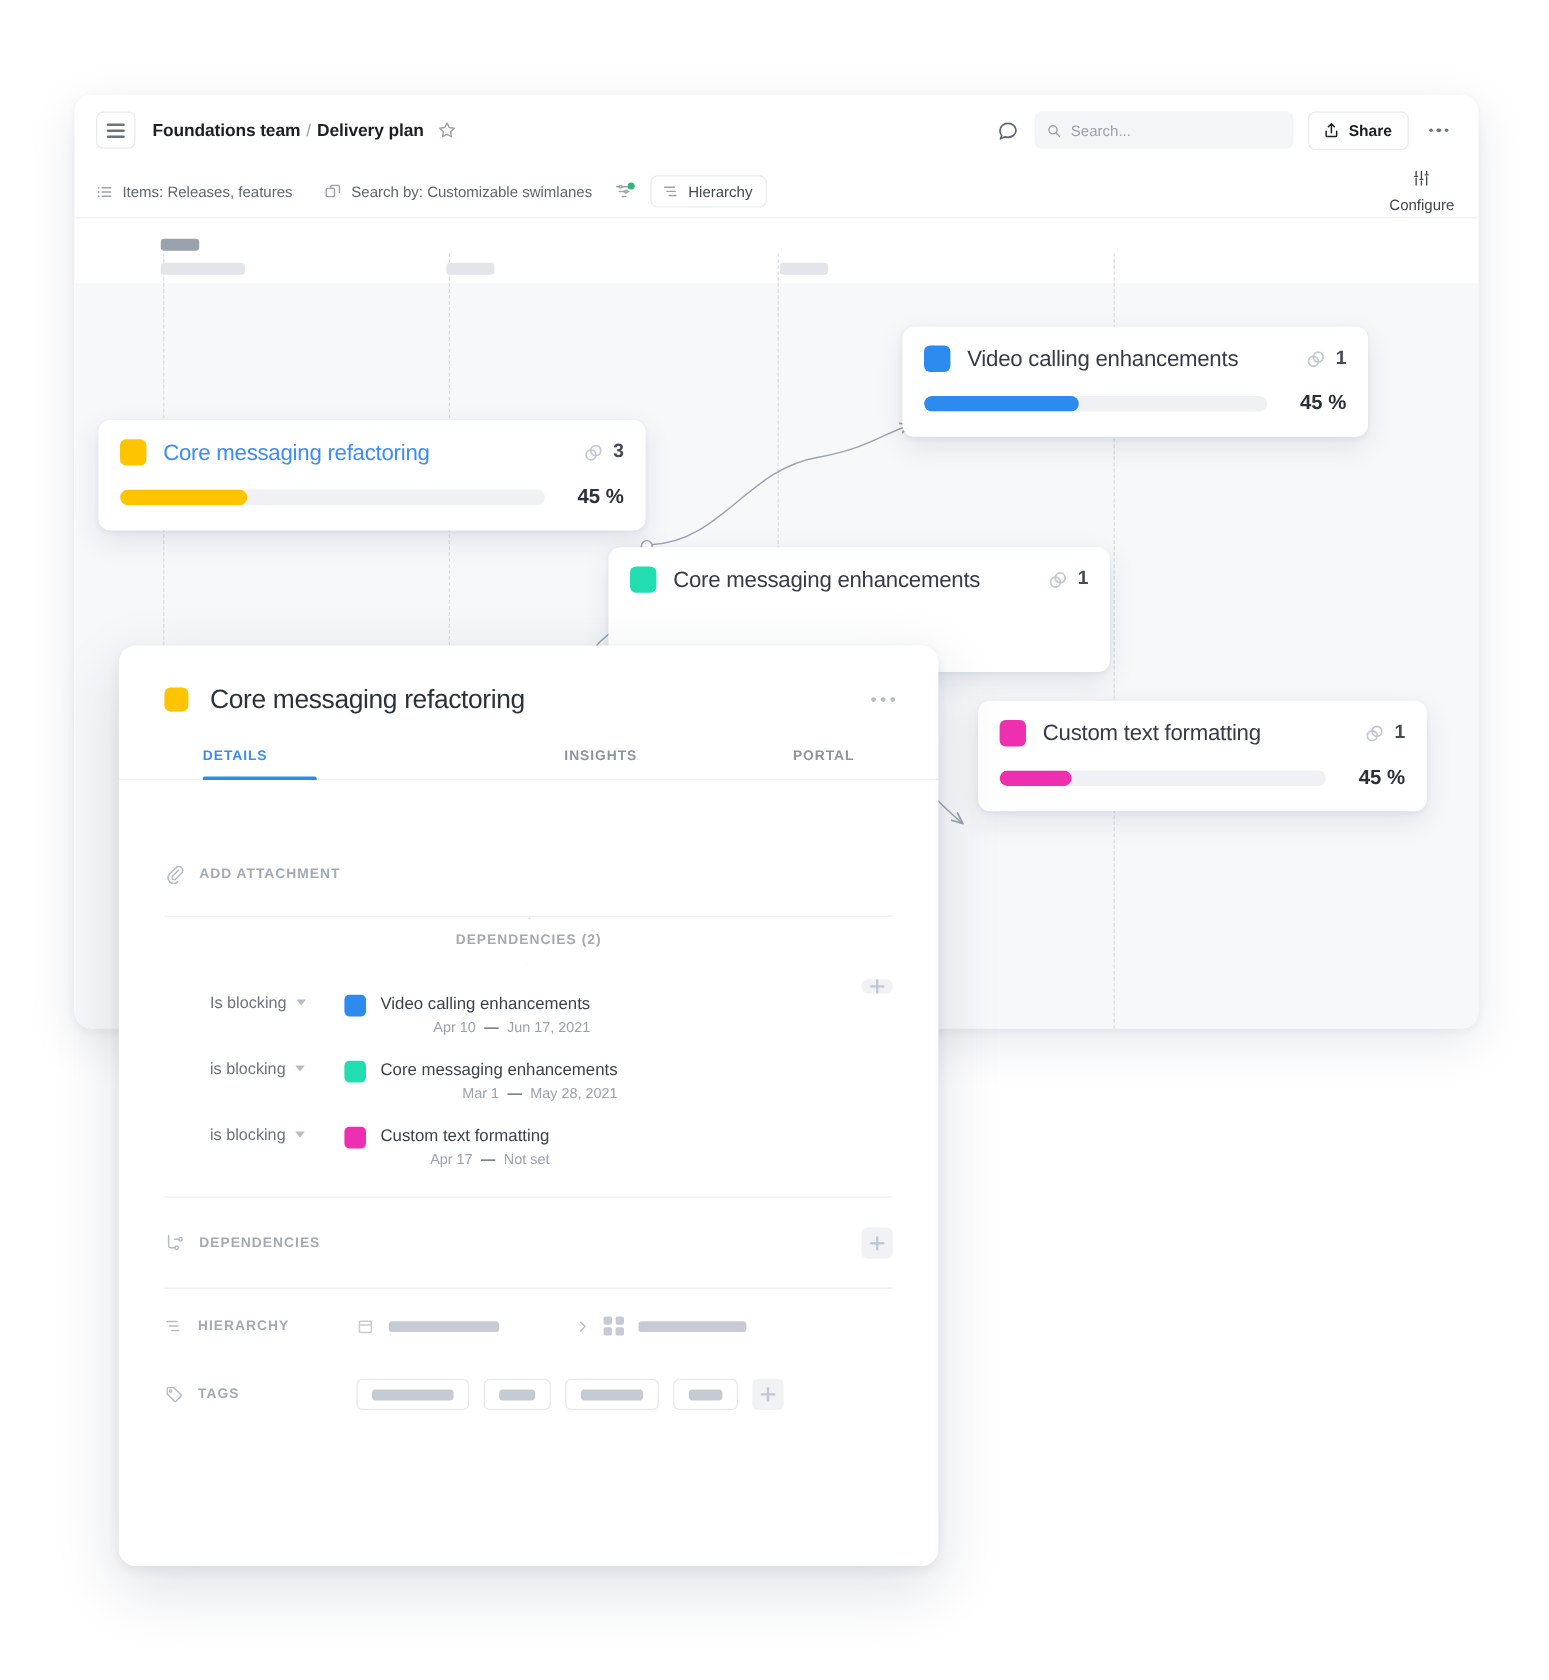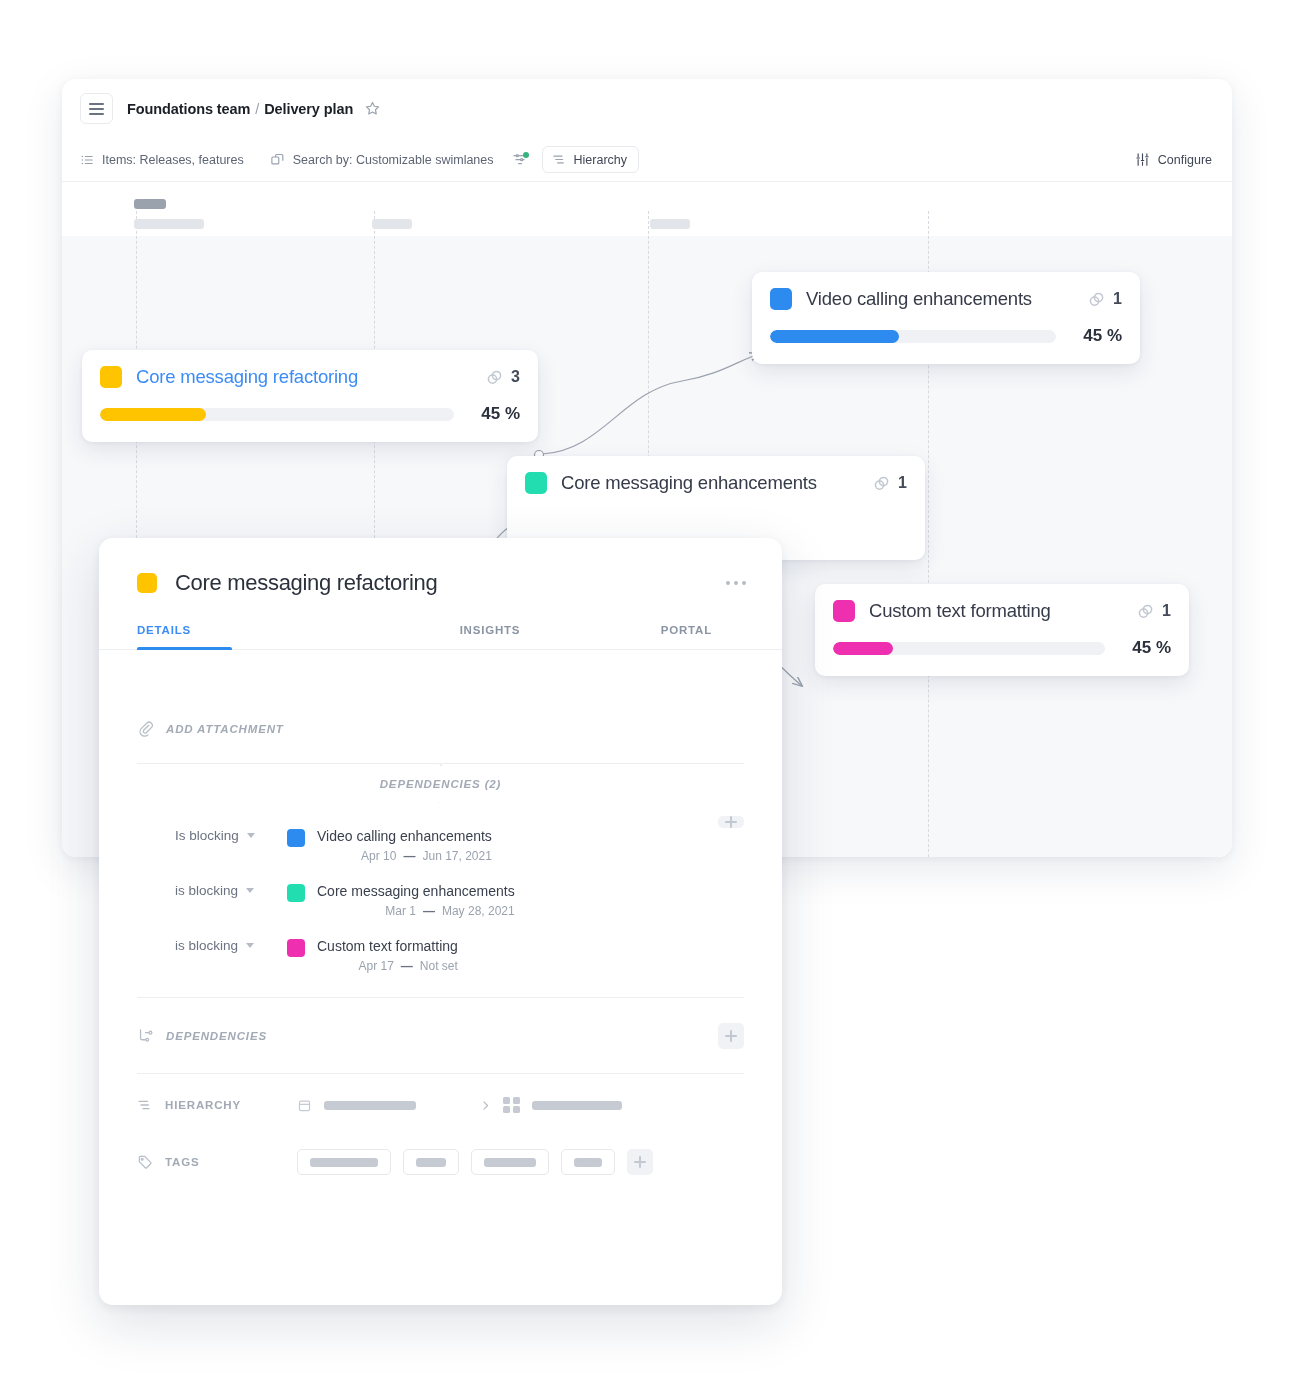--- a/index.html
+++ b/index.html
@@ -148,20 +148,21 @@
     margin-left: -12px;
     font-family: "Liberation Sans", sans-serif;
   }
   .configure-btn {
     margin-left: auto;
     display: flex; align-items: center; gap: 8px;
     font-size: 12.5px;
     color: #404654;
     background: none; border: none;
     font-family: "Liberation Sans", sans-serif;
+    flex-direction: column;
   }
 
   
   .canvas {
     position: absolute;
     left: 0; top: 102px;
     width: 1170px;
     height: 676px;
     background: #ffffff;
   }
@@ -293,21 +294,21 @@
     text-align: right;
     font-size: 11.5px;
     font-weight: bold;
     letter-spacing: 0.8px;
     color: #8b94a2;
     padding-bottom: 13px;
     position: relative;
     background: none; border: none;
     font-family: "Liberation Sans", sans-serif;
   }
-  .dp-tab:first-child { text-align: left; }
+  .dp-tab:first-child { text-align: left; margin-left: 32px; }
   .dp-tab:last-child { text-align: right; padding-right: 32px; }
   .dp-tab.active { color: #3b8cf5; }
   .dp-tab.active::after {
     content: "";
     position: absolute;
     left: 0; bottom: -1px;
     width: 95px; height: 3px;
     background: #2d8bf0;
     border-radius: 2px 2px 0 0;
   }
@@ -318,21 +319,20 @@
     font-size: 14.5px;
     color: #9aa2ae;
     padding-top: 34px;
   }
 
   .dp-section {
     display: flex;
     align-items: center;
     gap: 12px;
     border-bottom: 1px solid #eceef1;
-    font-style: italic;
   }
   .sec-label {
     font-size: 11.5px;
     font-weight: bold;
     letter-spacing: 0.85px;
     color: #a2aab6;
   }
   .sec-add {
     margin-left: auto;
     width: 26px; height: 26px;
@@ -422,20 +422,47 @@
 
       <div class="breadcrumb">
         <span>Foundations team</span>
         <span class="sep">/</span>
         <span>Delivery plan</span>
         <svg class="star-icon" width="17" height="17" viewBox="0 0 24 24" fill="none" stroke="#9aa2ae" stroke-width="1.7">
           <path d="M12 3.5l2.6 5.3 5.9.85-4.25 4.15 1 5.85L12 16.9l-5.25 2.75 1-5.85L3.5 9.65l5.9-.85z" stroke-linejoin="round"></path>
         </svg>
       </div>
 
+      <div class="topbar-right">
+        <svg class="comment-icon" width="20" height="20" viewBox="0 0 24 24" fill="none" stroke="#5d6574" stroke-width="1.7">
+          <path d="M20 11.5c0 3.9-3.6 7-8 7-1 0-2-.16-2.9-.46L4.5 20l1.2-3.3A6.6 6.6 0 0 1 4 11.5c0-3.9 3.6-7 8-7s8 3.1 8 7z" stroke-linejoin="round"></path>
+        </svg>
+
+        <div class="searchbox">
+          <svg width="14" height="14" viewBox="0 0 24 24" fill="none" stroke="#9aa2ae" stroke-width="2.2">
+            <circle cx="10.5" cy="10.5" r="6.5"></circle>
+              <path d="M15.5 15.5L21 21" stroke-linecap="round"></path>
+          </svg>
+          <input type="text" value="" placeholder="Search..." style="">
+        </div>
+
+        <button class="share-btn">
+          <svg width="15" height="15" viewBox="0 0 24 24" fill="none" stroke="#1b1f26" stroke-width="2">
+            <path d="M12 15.5V3.5M12 3.5L8 7.5M12 3.5l4 4" stroke-linecap="round" stroke-linejoin="round"></path>
+            <path d="M5 13.5v5.5a1.5 1.5 0 0 0 1.5 1.5h11a1.5 1.5 0 0 0 1.5-1.5V13.5" stroke-linecap="round"></path>
+          </svg>
+          <span>Share</span>
+        </button>
+
+        <button class="dots-btn">
+          <i></i>
+            <i></i>
+            <i></i>
+        </button>
+      </div>
     </div>
 
     <div class="toolbar">
       <button class="tool-item">
         <svg width="14" height="14" viewBox="0 0 24 24" fill="none" stroke="#9aa2ae" stroke-width="2">
           <circle cx="4" cy="6" r="1.3" fill="#9aa2ae" stroke="none"></circle>
             <path d="M9 6h12" stroke-linecap="round"></path>
           <circle cx="4" cy="12" r="1.3" fill="#9aa2ae" stroke="none"></circle>
             <path d="M9 12h12" stroke-linecap="round"></path>
           <circle cx="4" cy="18" r="1.3" fill="#9aa2ae" stroke="none"></circle>

